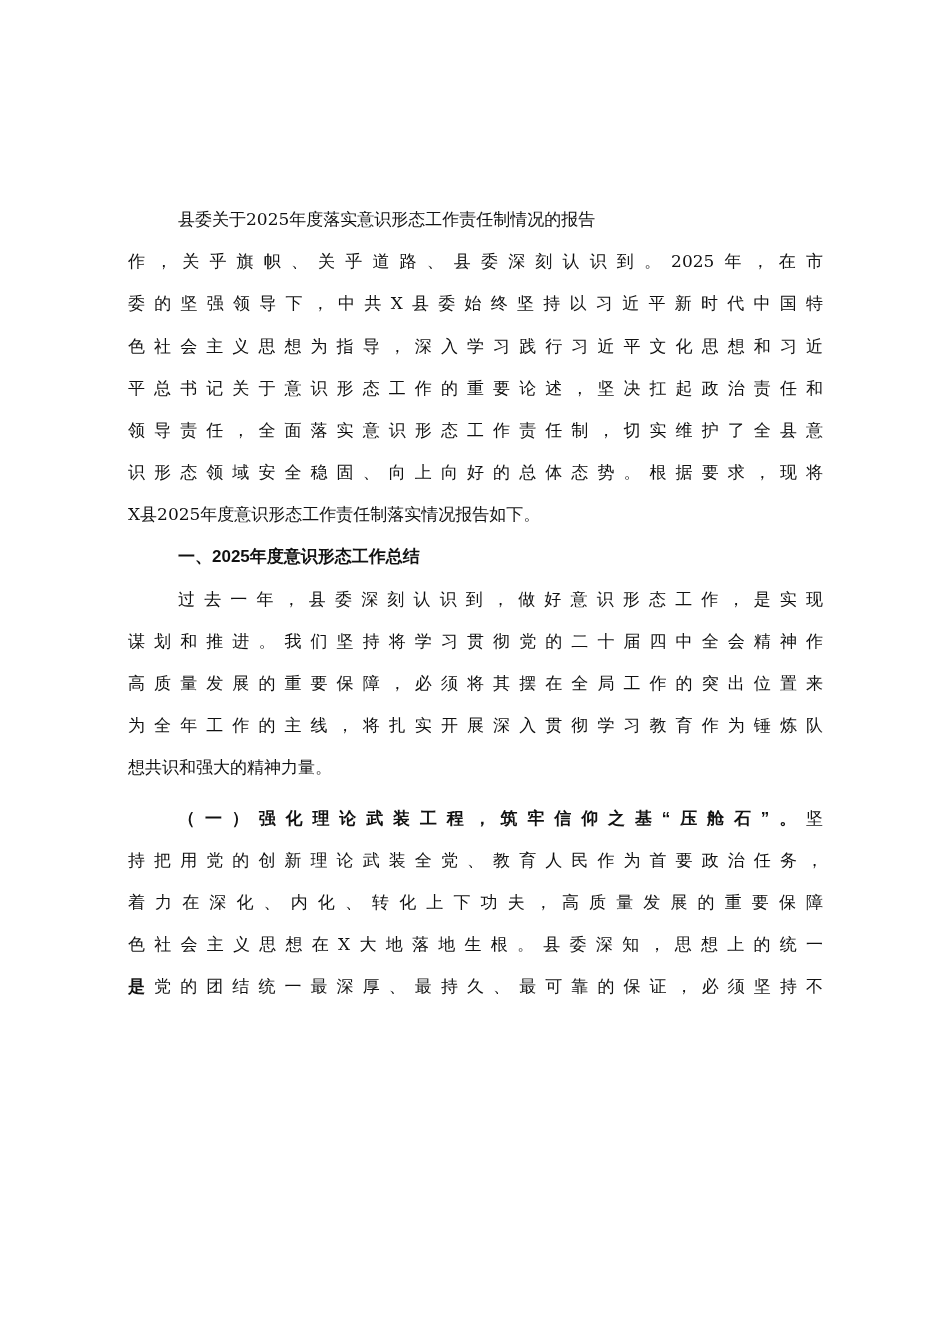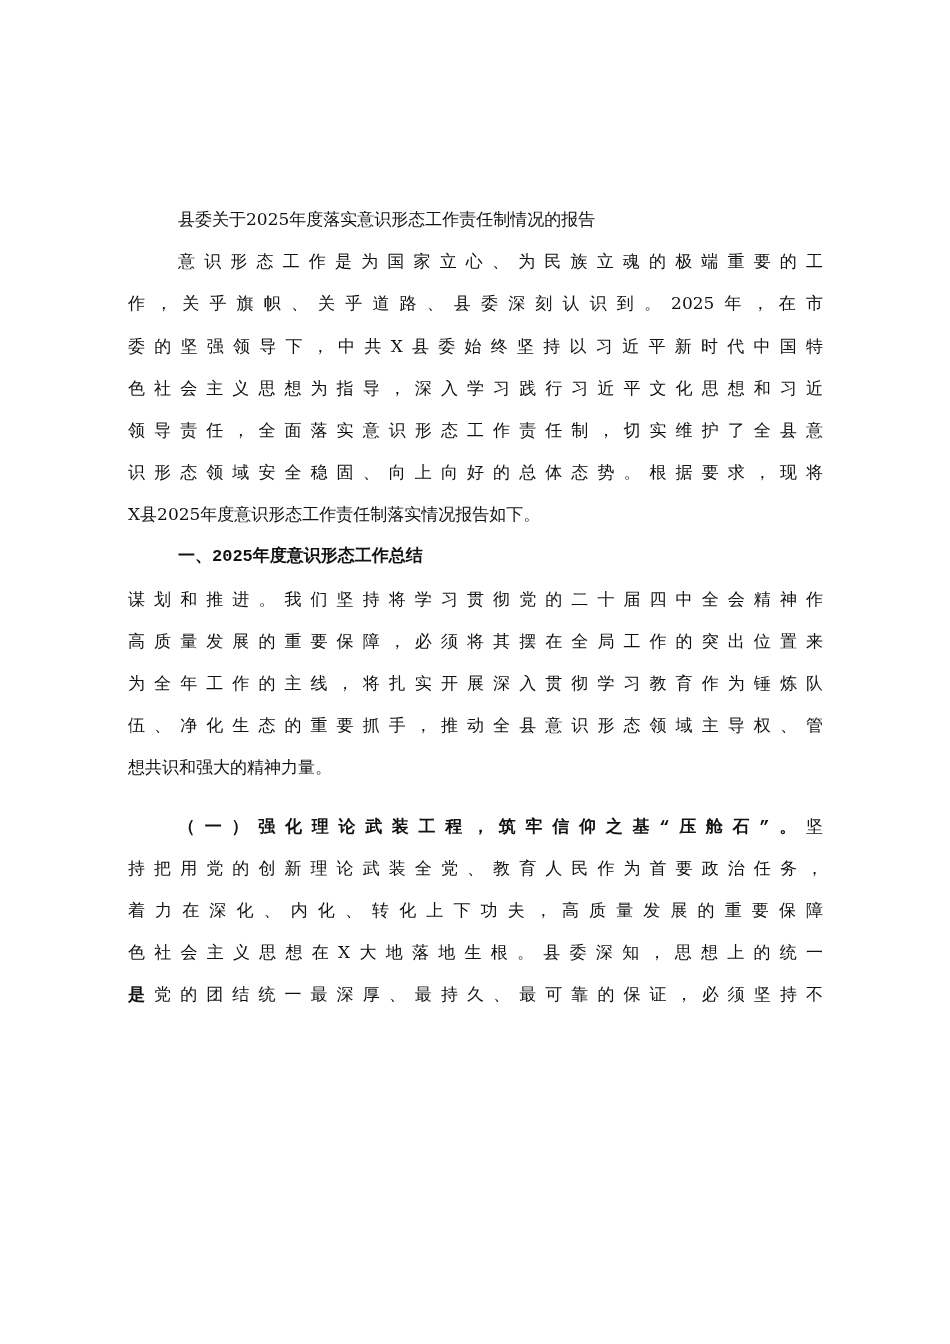--- a/index.html
+++ b/index.html
@@ -31,51 +31,51 @@
       letter-spacing: 0px;
     }
     .line.last {
       text-align-last: left;
     }
     .line.indent {
       padding-left: 50px;
     }
     .bold {
       font-weight: bold;
-      font-family: Liberation Mono, monospace;
+      font-family: Liberation Sans, sans-serif;
     }
     .title-line {
       padding-left: 50px;
       text-align-last: left;
     }
   </style>
 </head>
 <body>
 
 <div class="page">
 
   <div class="line title-line">县委关于2025年度落实意识形态工作责任制情况的报告</div>
 
-  <div class="line indent">意识形态工作是为国家立心、为民族立魂的极端重要的工</div>
   <div class="line">作，关乎旗帜、关乎道路、县委深刻认识到。2025年，在市</div>
   <div class="line">委的坚强领导下，中共X县委始终坚持以习近平新时代中国特</div>
   <div class="line">色社会主义思想为指导，深入学习践行习近平文化思想和习近</div>
+  <div class="line">平总书记关于意识形态工作的重要论述，坚决扛起政治责任和</div>
   <div class="line">领导责任，全面落实意识形态工作责任制，切实维护了全县意</div>
   <div class="line">识形态领域安全稳固、向上向好的总体态势。根据要求，现将</div>
   <div class="line last">X县2025年度意识形态工作责任制落实情况报告如下。</div>
 
   <div class="line indent last bold">一、2025年度意识形态工作总结</div>
 
+  <div class="line indent">过去一年，县委深刻认识到，做好意识形态工作，是实现</div>
   <div class="line">谋划和推进。我们坚持将学习贯彻党的二十届四中全会精神作</div>
   <div class="line">高质量发展的重要保障，必须将其摆在全局工作的突出位置来</div>
   <div class="line">为全年工作的主线，将扎实开展深入贯彻学习教育作为锤炼队</div>
-  <div class="line">伍、净化生态的重要抓手，推动全县意识形态领域主导权、管</div>
   <div class="line last">想共识和强大的精神力量。</div>
 
-  <div class="line indent" style="margin-top:16px;">
+  <div class="line indent" style="margin-top:8px;">
     <span class="bold">（一）强化理论武装工程，筑牢信仰之基“压舱石”。</span><span>坚</span>
   </div>
   <div class="line">持把用党的创新理论武装全党、教育人民作为首要政治任务，</div>
   <div class="line">着力在深化、内化、转化上下功夫，高质量发展的重要保障</div>
   <div class="line">色社会主义思想在X大地落地生根。县委深知，思想上的统一</div>
   <div class="line">
     <span class="bold">是</span><span>党的团结统一最深厚、最持久、最可靠的保证，必须坚持不</span>
   </div>
 
 </div>

